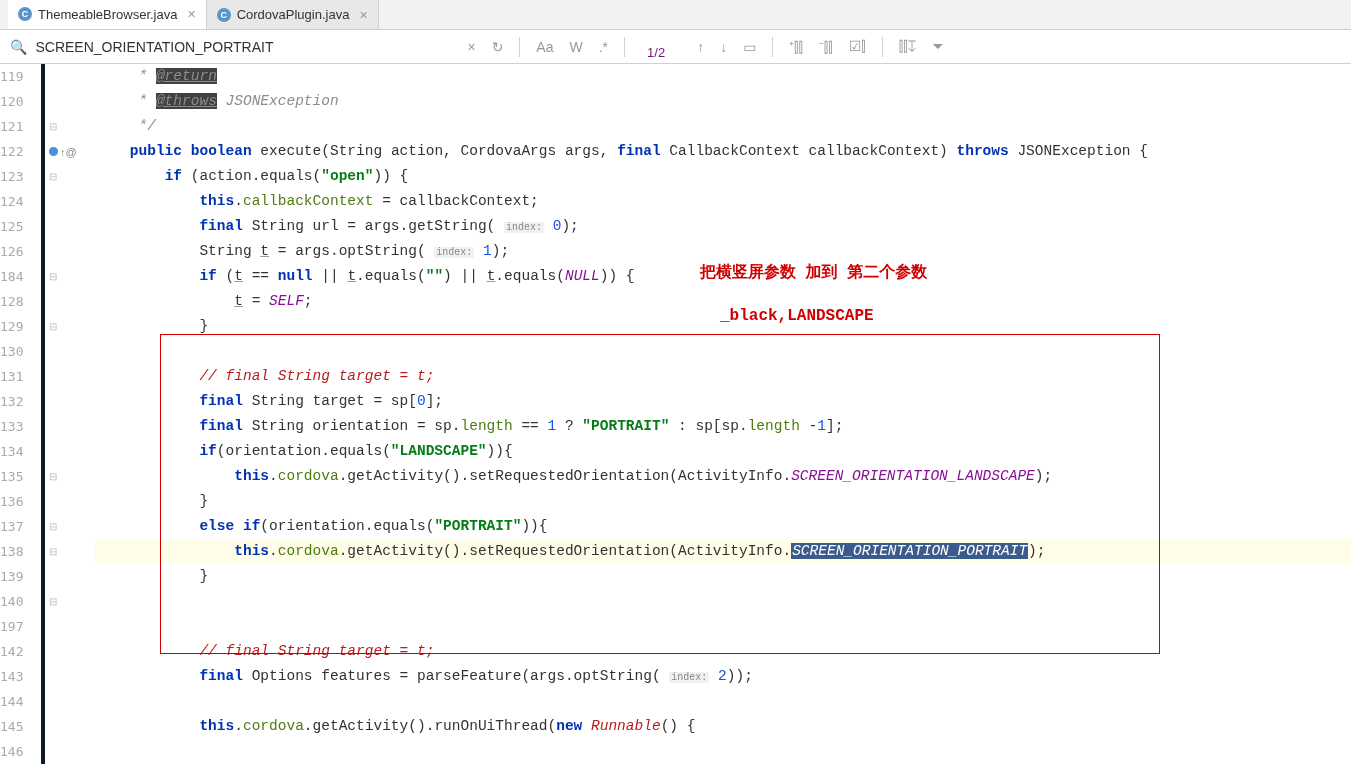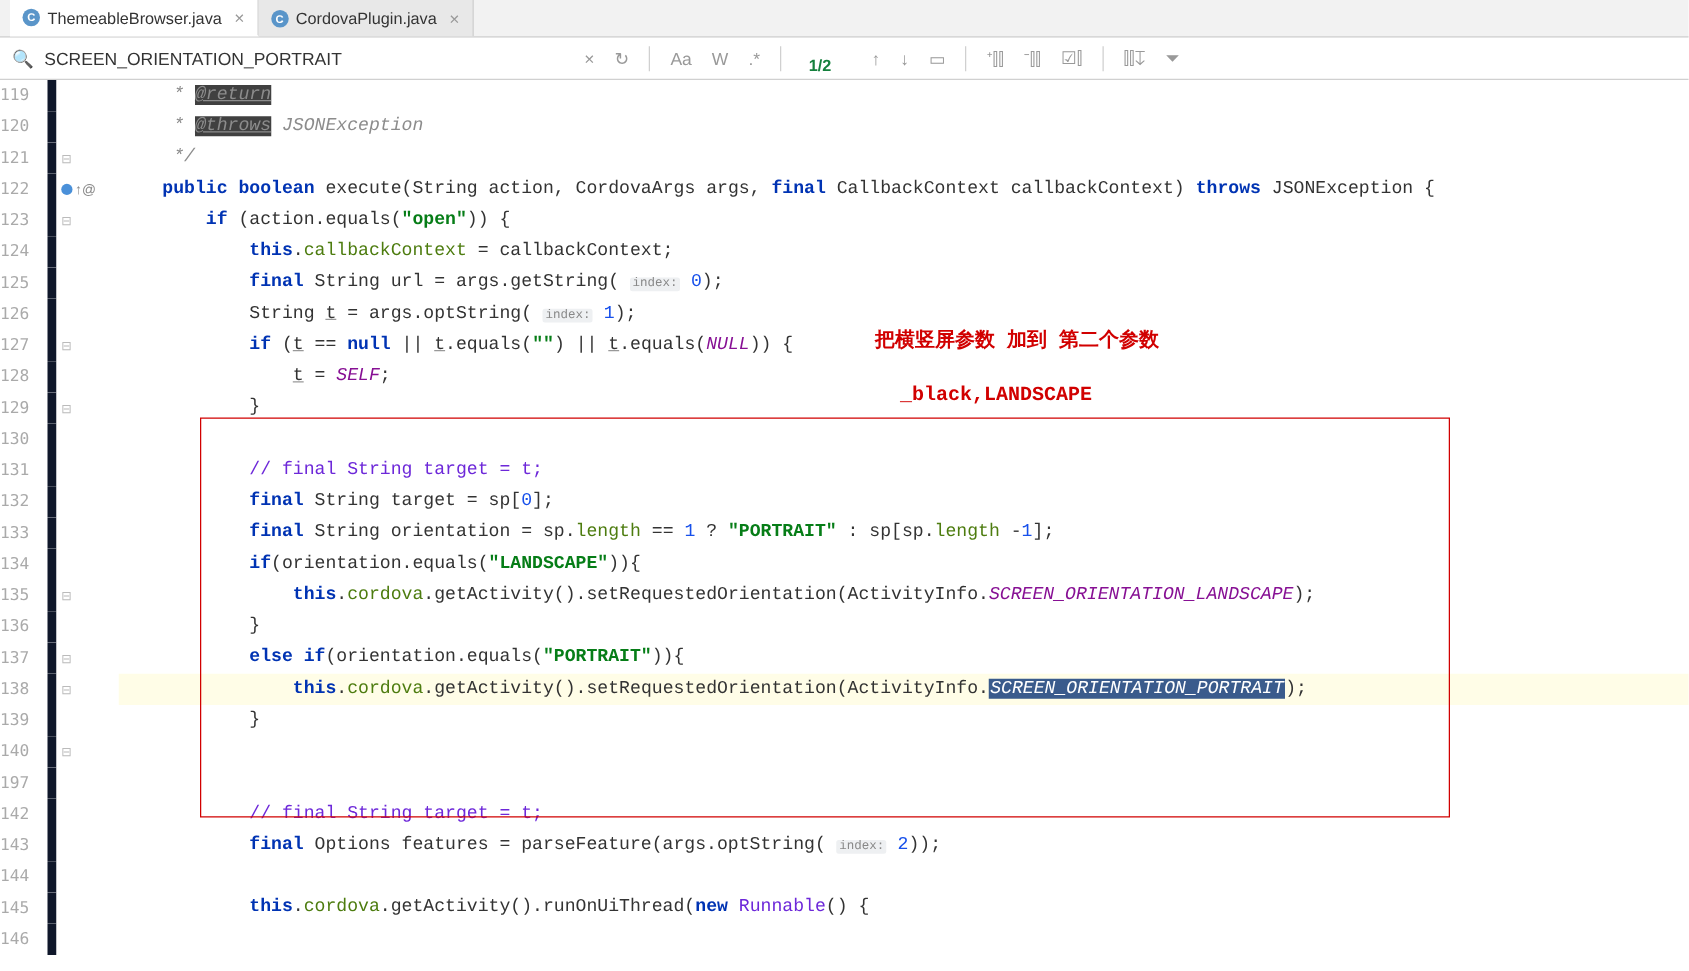--- a/index.html
+++ b/index.html
@@ -7,34 +7,34 @@
   .tabs { height: 30px; background: #f2f2f2; border-bottom: 1px solid #d0d0d0; display: flex; align-items: stretch; padding-left: 8px; }
   .tab { display: flex; align-items: center; padding: 0 10px; border-right: 1px solid #d0d0d0; background: #e8e8e8; gap: 6px; cursor: pointer; }
   .tab.active { background: #fff; border-bottom: 1px solid #fff; }
   .tab-icon { width: 14px; height: 14px; border-radius: 50%; background: #5a95c9; color: #fff; font-size: 9px; font-weight: bold; display: flex; align-items: center; justify-content: center; }
   .tab-close { color: #999; font-size: 14px; margin-left: 4px; cursor: pointer; }
   .findbar { height: 34px; border-bottom: 1px solid #d0d0d0; display: flex; align-items: center; padding: 0 10px; gap: 8px; }
   .search-icon { color: #888; font-size: 14px; }
   .search-input { border: none; outline: none; font-size: 14px; width: 420px; color: #333; }
   .findbar .icon-btn { color: #999; cursor: pointer; padding: 2px 4px; font-size: 14px; }
   .findbar .sep { width: 1px; height: 20px; background: #d0d0d0; margin: 0 4px; }
-  .match-count { color: #15803d; margin: 12px 20px 0 10px; font-weight: bold; }
+  .match-count { color: #701a75; margin: 12px 20px 0 10px; }
   .editor { display: flex; height: calc(100vh - 64px); position: relative; }
   .gutters { display: flex; flex-direction: column; }
   .gutter-row { display: flex; height: 25px; }
-  .line-num { width: 45px; text-align: right; color: #aaa; font-family: Consolas, monospace; font-size: 13px; padding-right: 19px; line-height: 25px; background:#fff; border-right: 7px solid #0f172a; }
+  .line-num { width: 45px; text-align: right; color: #aaa; font-family: Consolas, monospace; font-size: 13px; padding-right: 19px; line-height: 25px; background:#fff; border-right: 4px solid #0f172a; }
   .markers { width: 50px; display: flex; align-items: center; justify-content: flex-start; padding-left: 4px; gap:2px; }
   .fold { color: #bbb; font-size: 10px; cursor:pointer; }
   .code-area { position: relative; flex: 1; font-family: Consolas, "Courier New", monospace; font-size: 14.5px; line-height: 25px; }
   .line { height: 25px; white-space: pre; }
   .line.hl-line { background: #fffde7; }
   .kw { color: #0033b3; font-weight: bold; }
   .str { color: #067d17; font-weight: bold; }
   .num { color: #1750eb; }
-  .com { color: #6d28d9; }
+  .com { color: #b91c1c; font-style: italic; }
   .const { color: #871094; font-style: italic; }
   .field { color: #4d7c0f; }
   .doc { color: #8c8c8c; font-style: italic; }
   .doctag { color: #8c8c8c; font-style: italic; text-decoration: underline; background: #404040; }
   .param-hint { background: #eef0f2; color: #888; padding: 0 2px; border-radius: 2px; font-size:10px; font-style:normal;}
   .und { text-decoration: underline; text-decoration-color: #999; }
   .hl-selected { background: #3a5b8c; color: #fff; font-style: italic; padding: 0 1px; }
   .red-box { position: absolute; border: 1px solid #d10000; pointer-events: none; }
   .annotation { position: absolute; color: #d10000; font-weight: bold; font-size: 16px; pointer-events:none;text-align:right; }
   .inline-badge { display:inline-block; width:9px; height:9px; border-radius:50%; background:#4a90d9; }
@@ -114,21 +114,21 @@
       </div>
     <div class="gutter-row">
         <div class="line-num">125</div>
         <div class="markers"></div>
       </div>
     <div class="gutter-row">
         <div class="line-num">126</div>
         <div class="markers"></div>
       </div>
     <div class="gutter-row">
-        <div class="line-num">127</div>
+        <div class="line-num">184</div>
         <div class="markers">
           <span class="fold">⊟</span>
         </div>
       </div>
     <div class="gutter-row">
         <div class="line-num">128</div>
         <div class="markers"></div>
       </div>
     <div class="gutter-row">
         <div class="line-num">129</div>

